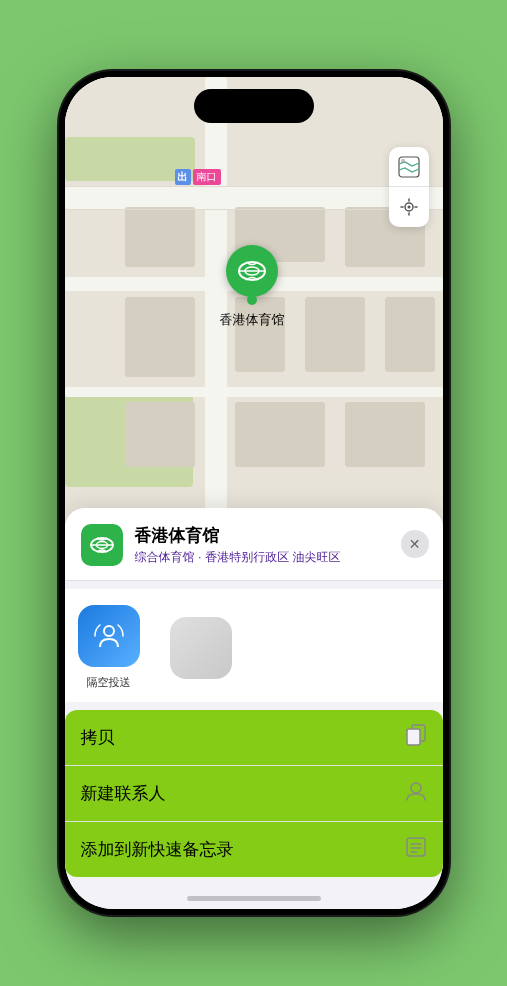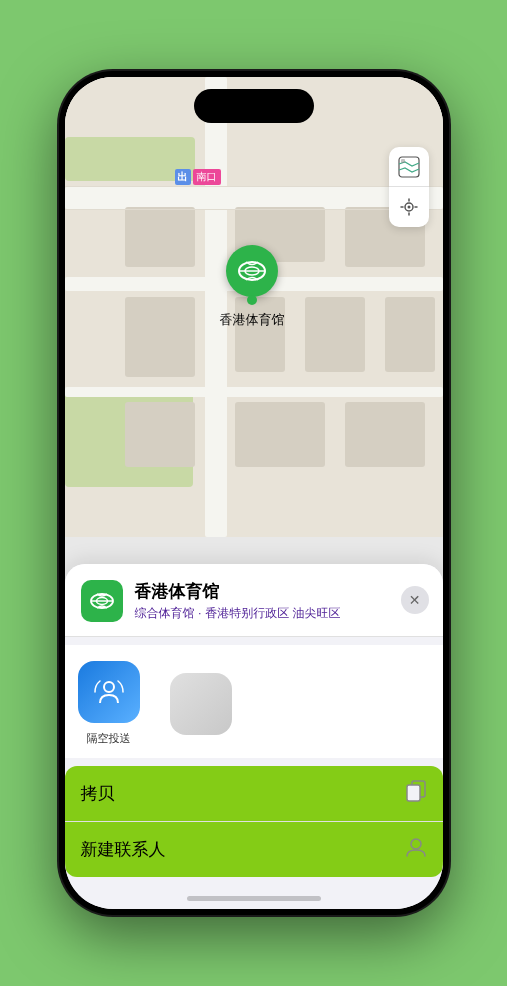--- a/index.html
+++ b/index.html
@@ -546,20 +546,31 @@
           <span class="action-text">新建联系人</span>
           <span class="action-icon">
             <svg width="22" height="22" viewBox="0 0 22 22">
               <circle cx="11" cy="8" r="5" fill="none" stroke="#888" stroke-width="1.5"></circle>
               <path d="M2 20 Q2 14 11 14 Q20 14 20 20" fill="none" stroke="#888" stroke-width="1.5" stroke-linecap="round"></path>
             </svg>
           </span>
         </div>
 
 
+        <div class="action-item">
+          <span class="action-text">添加到新快速备忘录</span>
+          <span class="action-icon">
+            <svg width="22" height="22" viewBox="0 0 22 22">
+              <rect x="2" y="2" width="18" height="18" rx="3" fill="none" stroke="#888" stroke-width="1.5"></rect>
+              <line x1="6" y1="8" x2="16" y2="8" stroke="#888" stroke-width="1.5" stroke-linecap="round"></line>
+              <line x1="6" y1="12" x2="16" y2="12" stroke="#888" stroke-width="1.5" stroke-linecap="round"></line>
+              <line x1="6" y1="16" x2="12" y2="16" stroke="#888" stroke-width="1.5" stroke-linecap="round"></line>
+            </svg>
+          </span>
+        </div>
 
 
       </div>
 
       <div style="height:32px;display:flex;align-items:center;justify-content:center;">
         <div class="home-indicator"></div>
       </div>
 
     </div>
 

